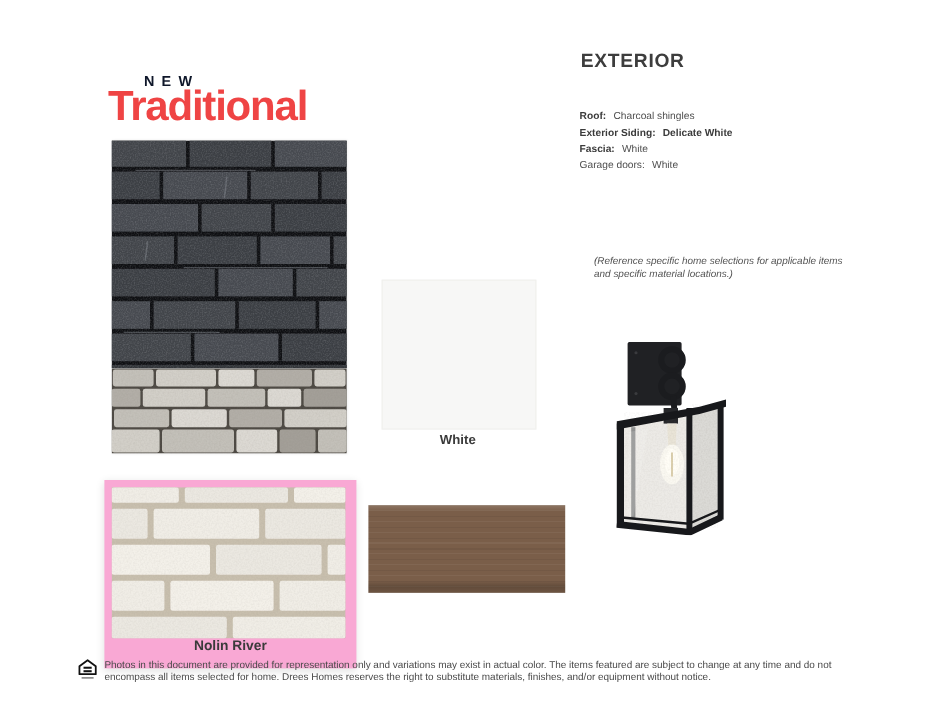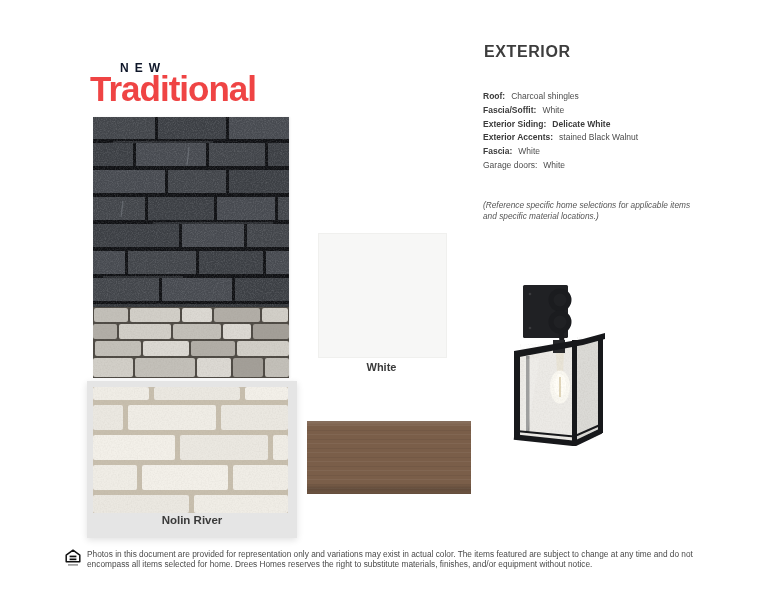--- a/index.html
+++ b/index.html
@@ -11,22 +11,22 @@
              letter-spacing:6px;color:#0f172a;}
   .brand-main{position:absolute;left:90px;top:71px;font-size:35px;line-height:1;
               font-family:Liberation Sans, sans-serif;font-weight:700;
               letter-spacing:-1px;color:#ef4444;}
 
   
   .swatch{position:absolute;}
   .swatch svg{display:block;width:100%;height:100%;}
   .shingles{left:93px;top:117px;width:196px;height:190px;box-shadow:1px 0 2px rgba(0,0,0,.07);}
   .stone{left:93px;top:307px;width:196px;height:71px;box-shadow:1px 0 2px rgba(0,0,0,.07);}
-  .brick-card{position:absolute;left:87px;top:381px;width:210px;height:157px;
-              background:#e5e5e5;box-shadow:0 2px 7px rgba(0,0,0,.12);}
+  .brick-card{position:absolute;left:87px;top:400px;width:210px;height:157px;
+              background:#f9a8d4;box-shadow:0 2px 7px rgba(0,0,0,.12);}
   .brick{left:6px;top:6px;width:195px;height:126px;}
   .brick-label{position:absolute;left:0;top:133px;width:210px;text-align:center;
                font-size:11.5px;font-weight:700;color:#3a3a3a;}
 
   
   .white-swatch{position:absolute;left:318px;top:233px;width:127px;height:123px;
                 background:#f7f7f6;border:1px solid #f0f0ee;}
   .white-label{position:absolute;left:318px;top:361px;width:127px;text-align:center;
                font-size:11px;font-weight:700;color:#3a3a3a;}
   .walnut{position:absolute;left:307px;top:421px;width:164px;height:73px;
@@ -42,21 +42,21 @@
   .lantern svg{display:block;width:100%;height:100%;}
 
   
   .title{position:absolute;left:483px;top:42px;margin:1px;font-size:16px;font-weight:700;
          letter-spacing:.6px;color:#3d3d3d;}
   .specs{position:absolute;left:483px;top:90px;font-size:8.5px;line-height:13.8px;color:#4e4e4e;}
   .specs .lbl{font-weight:700;color:#3b3b3b;}
   .specs .lbl.plain{font-weight:400;color:#4e4e4e;text-align:right;}
   .specs .val{margin-left:6px;}
   .specs .val.bold{font-weight:700;color:#3b3b3b;margin-top:10px;}
-  .note{position:absolute;left:483px;top:200px;width:214px;margin:0;font-size:8.3px;
+  .note{position:absolute;left:483px;top:200px;width:214px;margin:12px;font-size:8.3px;
         font-style:italic;line-height:10.6px;color:#555;}
 
   
   .footer-icon{position:absolute;left:65px;top:549px;width:16px;height:18px;}
   .disclaimer{position:absolute;left:87px;top:550px;width:632px;margin:0;
               font-size:8.3px;line-height:9.6px;color:#4a4a4a;}
   .defs-holder{position:absolute;width:0;height:0;overflow:hidden;}
 </style>
 </head>
 <body>
@@ -212,23 +212,21 @@
 
       <path d="M8 157 L69 163.5 L95 151" fill="none" stroke="#17181b" stroke-width="5.5"></path>
       <path d="M10 151 L68 156.5 L94 145" fill="none" stroke="#17181b" stroke-width="2"></path>
     </svg>
   </div>
 
   <h1 class="title">EXTERIOR</h1>
 
   <div class="specs">
     <div class="spec-row"><span class="lbl">Roof:</span><span class="val">Charcoal shingles</span></div>
-    <div class="spec-row"><span class="lbl">Fascia/Soffit:</span><span class="val">White</span></div>
     <div class="spec-row"><span class="lbl">Exterior Siding:</span><span class="val bold">Delicate White</span></div>
-    <div class="spec-row"><span class="lbl">Exterior Accents:</span><span class="val">stained Black Walnut</span></div>
     <div class="spec-row"><span class="lbl">Fascia:</span><span class="val">White</span></div>
     <div class="spec-row"><span class="lbl plain">Garage doors:</span><span class="val">White</span></div>
   </div>
 
   <p class="note">(Reference specific home selections for applicable items and specific material locations.)</p>
 
   <span class="footer-icon">
     <svg viewBox="0 0 16 18">
       <path d="M8 1.2 L14.8 6.2 V12.8 H1.2 V6.2 Z" fill="none" stroke="#111" stroke-width="1.5" stroke-linejoin="round"></path>
       <rect x="4.6" y="6.6" width="6.8" height="1.7" fill="#111"></rect>

